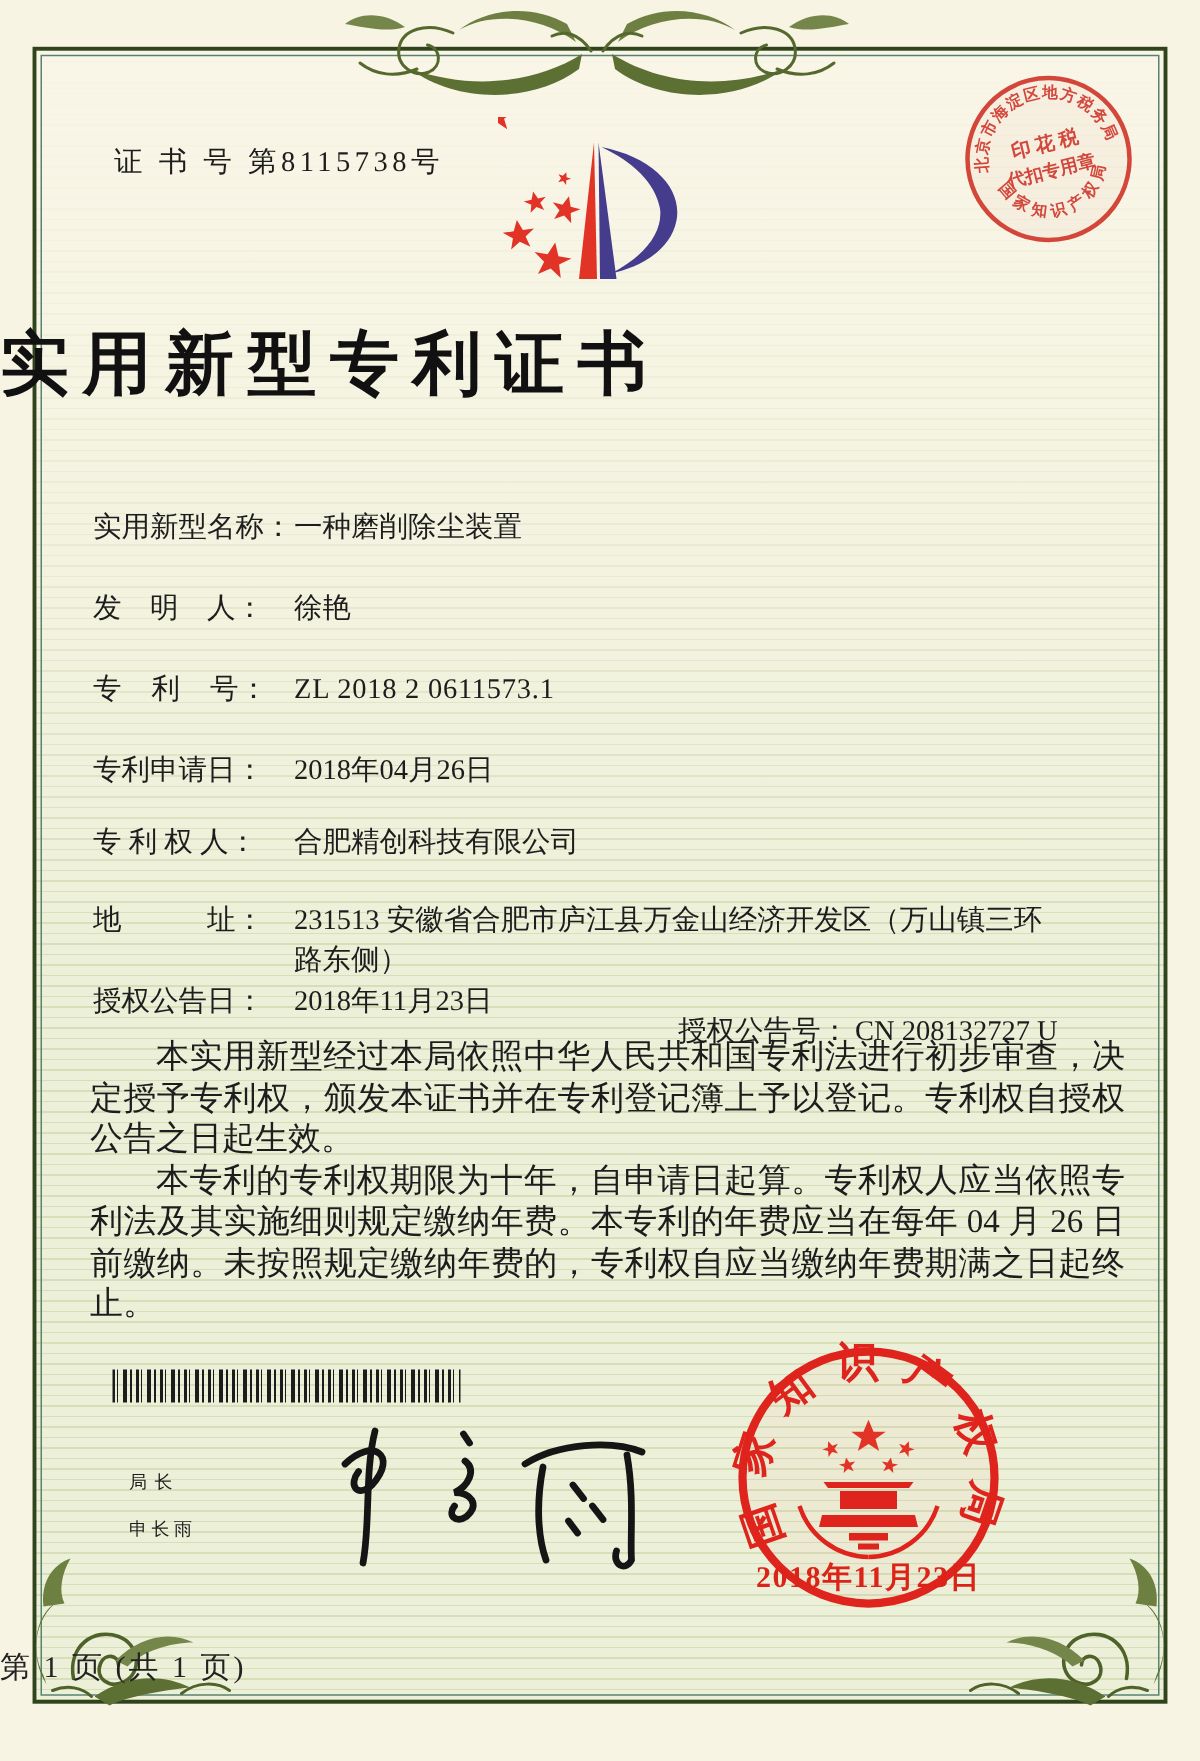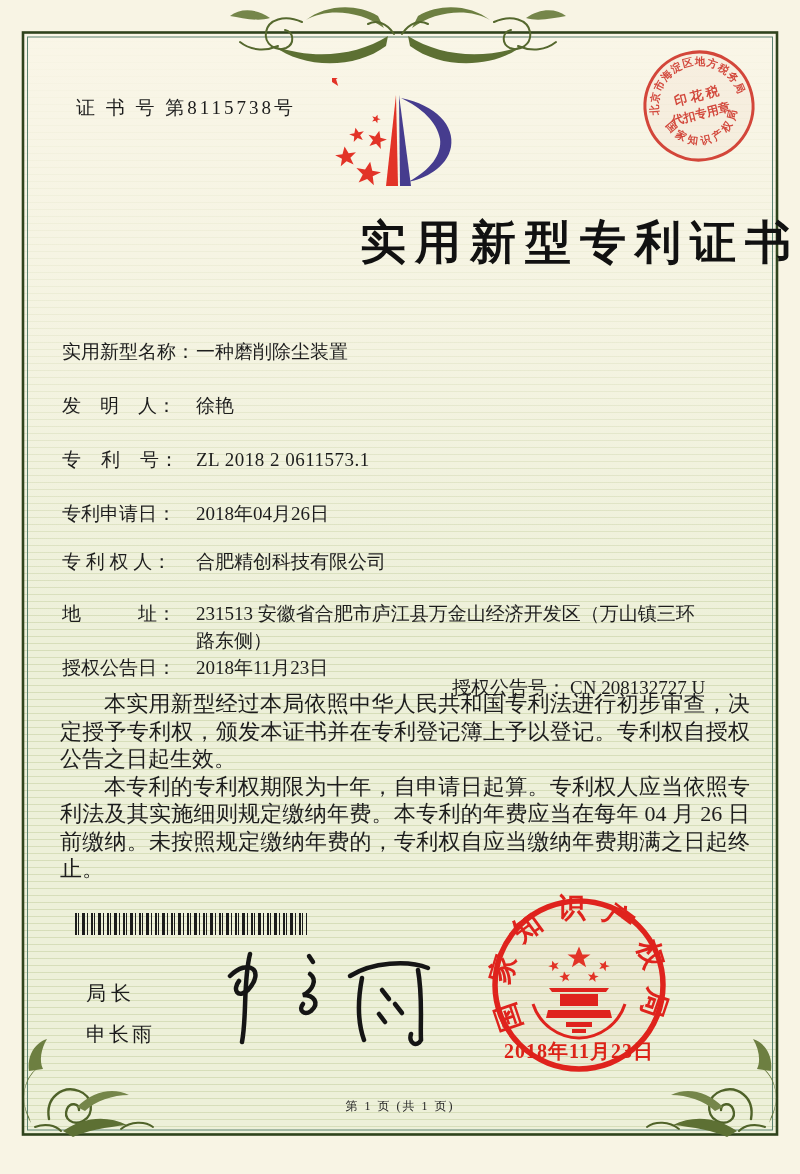--- a/index.html
+++ b/index.html
@@ -17,21 +17,21 @@
       linear-gradient(180deg,rgba(250,246,232,.95) 0%,rgba(250,246,232,.55) 28%,rgba(250,246,232,0) 55%),
       repeating-linear-gradient(180deg,rgba(148,168,92,.25) 0 1px,rgba(0,0,0,0) 1px 7px),
       #edf0d9;
   }
   svg{display:block;}
   .frame-svg{position:absolute;left:0;top:0;pointer-events:none;}
   .cert-no{position:absolute;left:76px;top:95px;font-size:19px;letter-spacing:3px;}
   .logo{position:absolute;left:332px;top:78px;width:150px;height:125px;}
   .tax-stamp{position:absolute;left:633px;top:40px;width:132px;height:132px;transform:rotate(-14deg);opacity:.92;}
   .title{
-    position:absolute;left:0;top:212px;width:100%;margin:0;text-align:right;
+    position:absolute;left:0;top:212px;width:100%;margin:0;text-align:left;
     font-size:46px;font-weight:bold;letter-spacing:9px;color:#111;
   }
   .field-row{position:absolute;left:62px;display:flex;font-size:19px;line-height:27px;}
   .field-row .lab{display:inline-block;min-width:134px;white-space:nowrap;}
   .field-row .val{white-space:nowrap;}
   .row-name{top:338px;}
   .row-inventor{top:392px;}
   .row-patentno{top:446px;letter-spacing:.5px;}
   .row-filing{top:500px;justify-content:flex-end;}
   .row-patentee{top:548px;}
@@ -45,32 +45,32 @@
   }
   .body-text p{margin:0;text-indent:2em;}
   .barcode{
     position:absolute;left:75px;top:913px;width:232px;height:22px;
     background:repeating-linear-gradient(90deg,
       #1c1c1c 0 2px,transparent 2px 3px,
       #1c1c1c 3px 4px,transparent 4px 7px,
       #1c1c1c 7px 10px,transparent 10px 12px,
       #1c1c1c 12px 13px,transparent 13px 16px);
   }
-  .signer{position:absolute;left:86px;top:980px;font-size:20px;}
+  .signer{position:absolute;left:86px;top:980px;font-size:12px;}
   .signer div{letter-spacing:5px;}
   .signer .signer-name{margin-top:14px;letter-spacing:3px;}
   .signature{position:absolute;left:212px;top:938px;width:230px;height:122px;}
   .seal{position:absolute;left:486px;top:892px;width:186px;height:186px;}
   .seal-date{
     position:absolute;left:486px;top:1038px;width:186px;text-align:center;
     font-size:20px;font-weight:bold;color:#dc2318;letter-spacing:1px;
   }
   .footer{
-    position:absolute;left:0;top:1098px;width:100%;text-align:center;
-    font-size:12px;letter-spacing:2px;color:#222;
+    position:absolute;left:0;top:1098px;width:100%;text-align:left;
+    font-size:20px;letter-spacing:2px;color:#222;
   }
 </style>
 </head>
 <body>
 
 <div class="page">
 
   <div class="inner-bg"></div>
 
   <svg class="frame-svg" width="800" height="1174" viewBox="0 0 800 1174">

